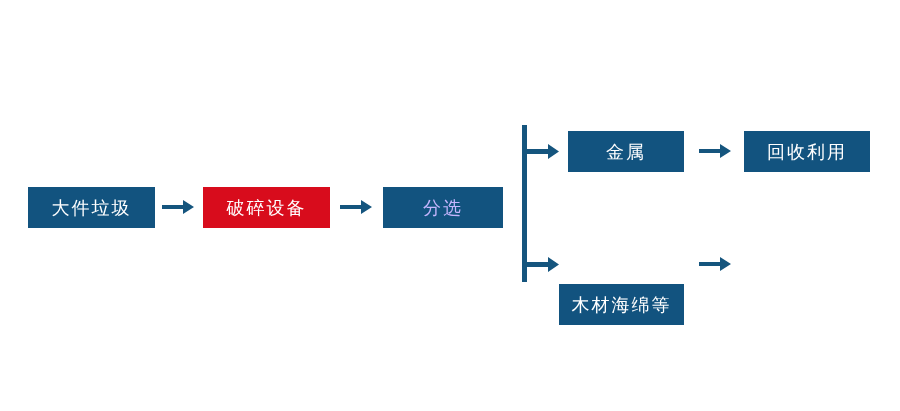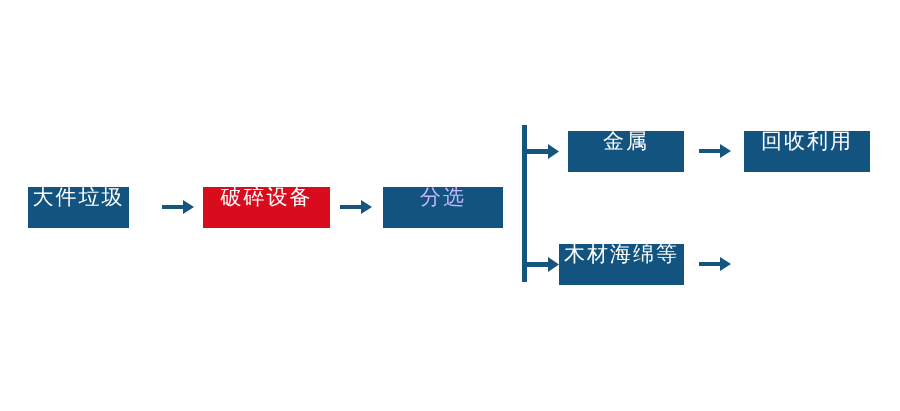--- a/index.html
+++ b/index.html
@@ -15,35 +15,35 @@
     position: relative;
     width: 900px;
     height: 411px;
     background: #ffffff;
     overflow: hidden;
   }
   .node {
     position: absolute;
     box-sizing: border-box;
     display: flex;
-    align-items: flex-start;
+    align-items: center;
     justify-content: center;
     color: #ffffff;
-    font-size: 21px;
+    font-size: 18px;
     letter-spacing: 2px;
     line-height: 1;
     white-space: nowrap;
     font-weight: 400;
     text-rendering: geometricPrecision;
   }
   .node.blue   { background: #12537F; }
   .node.red    { background: #D80C1C; }
 
   
-  #node-bulky-waste   { left: 28px;  top: 187px; width: 101px; height: 41px; }
+  #node-bulky-waste   { left: 28px;  top: 187px; width: 127px; height: 41px; }
   #node-crusher       { left: 203px; top: 187px; width: 127px; height: 41px; }
   #node-sorting       { left: 383px; top: 187px; width: 120px; height: 41px; }
   
   #node-metal         { left: 568px; top: 131px; width: 116px; height: 41px; }
   #node-recycle       { left: 744px; top: 131px; width: 126px; height: 41px; }
   
   #node-wood-sponge   { left: 559px; top: 244px; width: 125px; height: 41px; }
   #node-incineration  { left: 742px; top: 244px; width: 128px; height: 41px; }
 
   .arrow {
@@ -112,21 +112,21 @@
   <div class="arrow" id="arrow-3">
     <svg viewBox="0 0 34 26" width="34" height="26" aria-hidden="true">
       <path d="M1 11 H22 V6 L33 13 L22 20 V15 H1 Z" fill="#15557E"></path>
     </svg>
   </div>
 
   <div class="node blue" id="node-recycle" style="background: rgb(18, 83, 127); color: rgb(255, 255, 255);">
     <span>回收利用</span>
   </div>
 
-  <div class="node blue" id="node-wood-sponge" style="background: rgb(18, 83, 127); color: rgb(255, 255, 255);">
+  <div class="node blue" id="node-wood-sponge" style="background: rgb(18, 83, 127); color: rgb(255, 255, 255); margin-top: 40px;">
     <span>木材海绵等</span>
   </div>
 
   <div class="arrow" id="arrow-4">
     <svg viewBox="0 0 34 26" width="34" height="26" aria-hidden="true">
       <path d="M1 11 H22 V6 L33 13 L22 20 V15 H1 Z" fill="#15557E"></path>
     </svg>
   </div>
 
 

